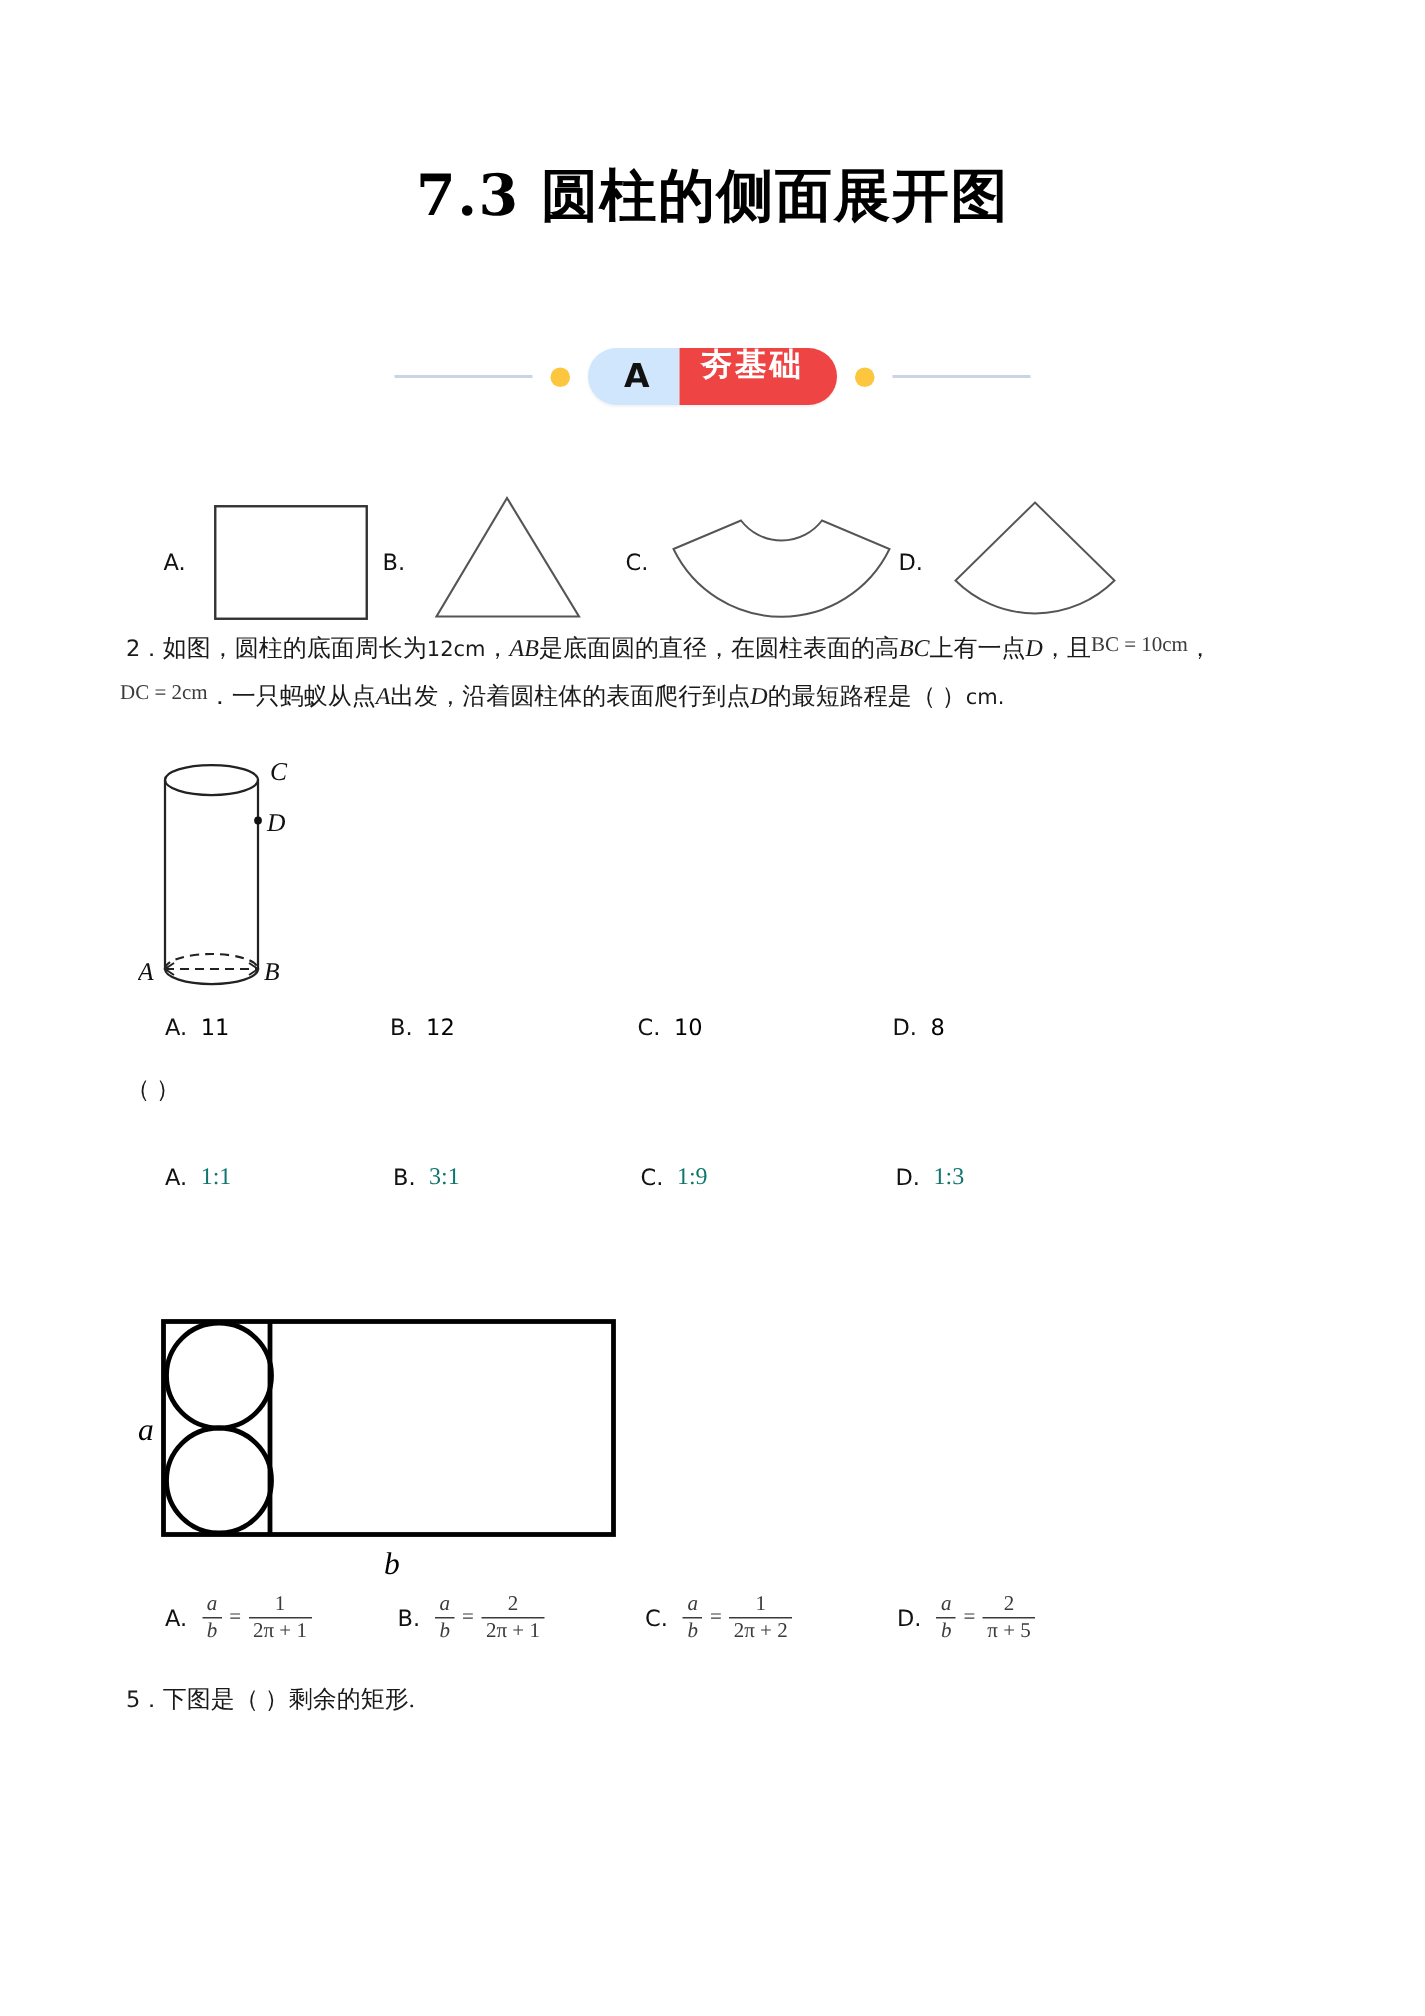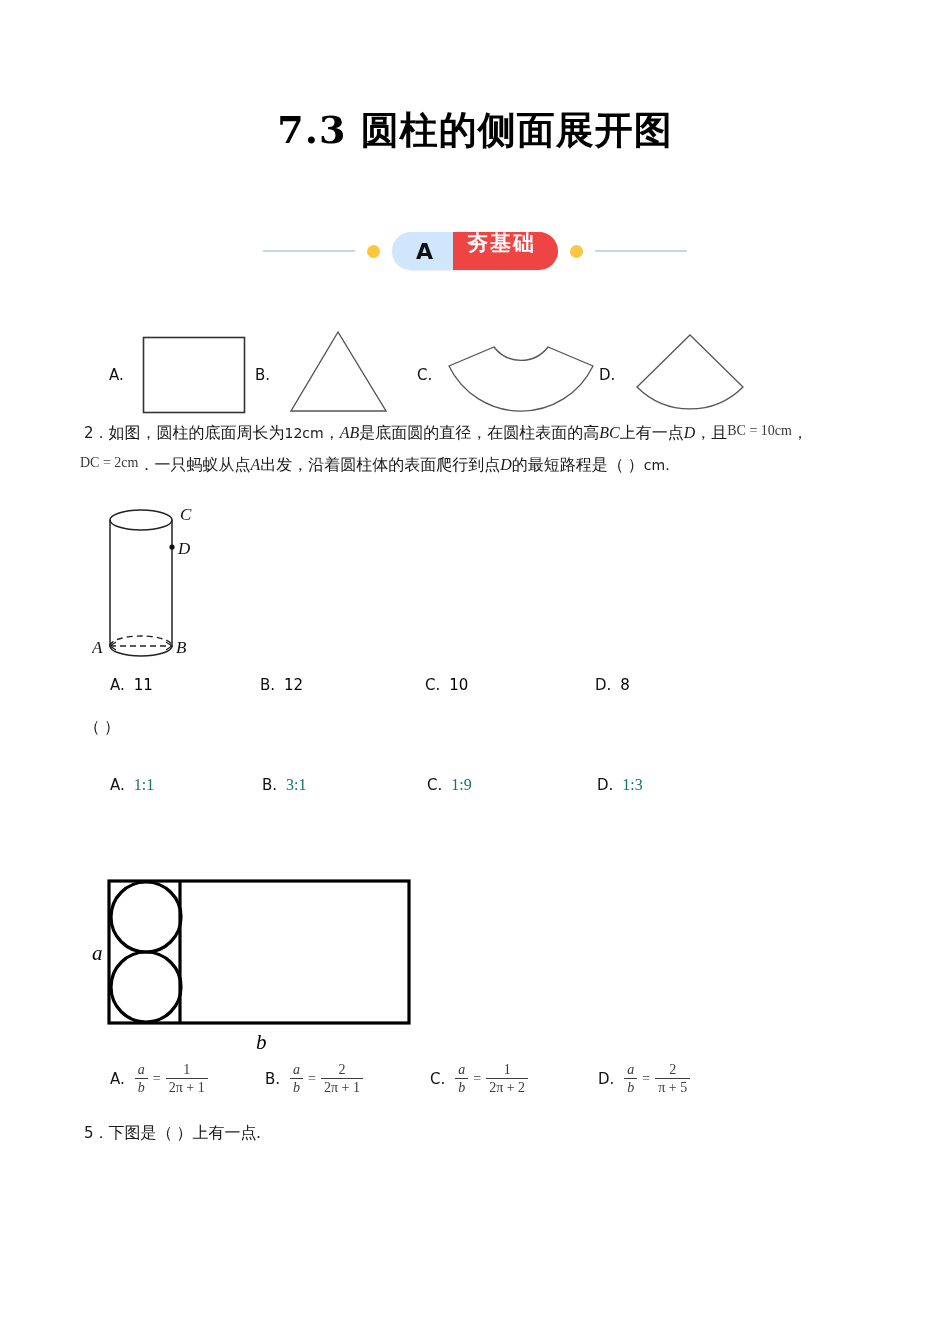--- a/index.html
+++ b/index.html
@@ -356,16 +356,16 @@
         <span class="eqsign">=</span>
         <span class="frac up">
             <span class="top">2</span>
             <span class="bot">π + 5</span>
           </span>
       </span>
     </div>
   </div>
 
   <div class="q" style="top:1118px; left:84px;">
-    <span class="num">5．</span><span>下图是（   ）上有一点.</span>
+    <span class="num">5．</span><span>下图是（   ）剩余的矩形.</span>
   </div>
 
 </div>
 
 </body></html>

